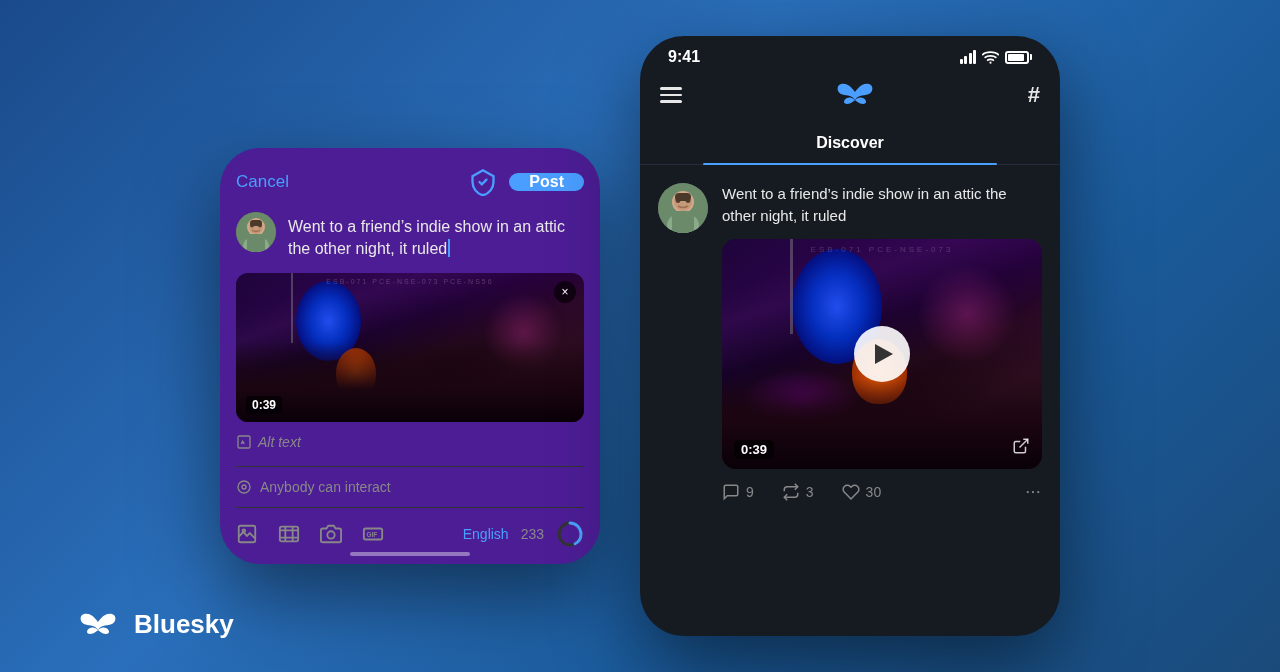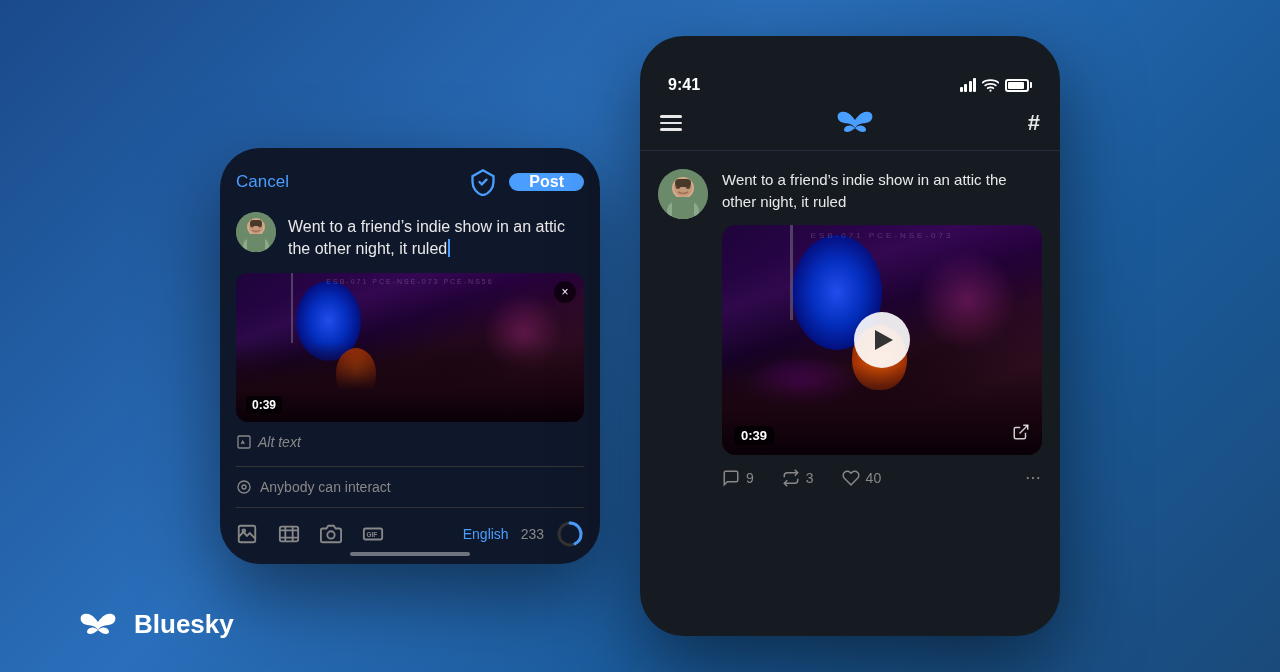--- a/index.html
+++ b/index.html
@@ -19,21 +19,21 @@
       display: flex;
       gap: 40px;
       align-items: center;
       padding: 20px;
     }
 
     
     .phone-left {
       width: 380px;
       height: 416px;
-      background: #0f172a;
+      background: #4c1d95;
       border-radius: 40px;
       overflow: hidden;
       box-shadow: 0 30px 80px rgba(0,0,0,0.5);
       position: relative;
       display: flex;
       flex-direction: column;
       margin-top: 40px;
     }
 
     .phone-left-inner {
@@ -282,21 +282,20 @@
       display: flex;
       flex-direction: column;
     }
 
     .status-bar {
       display: flex;
       align-items: center;
       justify-content: space-between;
       padding: 12px 28px 6px;
       color: white;
-      margin-top: 28px;
     }
 
     .status-time {
       font-size: 16px;
       font-weight: 600;
     }
 
     .status-icons {
       display: flex;
       align-items: center;
@@ -765,20 +764,21 @@
 
       <svg width="36" height="30" viewBox="0 0 36 30" class="butterfly-logo">
         <path d="M18 12C18 12 12 2 4 4C-1 5.5 0 12 4 14C8 16 14 14 18 20C22 14 28 16 32 14C36 12 37 5.5 32 4C24 2 18 12 18 12Z" fill="#4a9eff"></path>
         <path d="M18 20C18 20 14 24 10 24C6 24 6 20 10 18C14 16 18 20 18 20Z" fill="#4a9eff"></path>
         <path d="M18 20C18 20 22 24 26 24C30 24 30 20 26 18C22 16 18 20 18 20Z" fill="#4a9eff"></path>
       </svg>
       <span class="hashtag-icon">#</span>
     </div>
 
     <div class="tabs-row">
+      <div class="tab-item active">Discover</div>
     </div>
 
     <div class="tweet-card">
       <div class="avatar-medium">
         <svg viewBox="0 0 50 50" class="face-svg">
           <rect width="50" height="50" fill="#6a8a6a"></rect>
           <circle cx="25" cy="19" r="11" fill="#d4a88a"></circle>
           <ellipse cx="25" cy="42" rx="16" ry="12" fill="#8aaa8a"></ellipse>
           <circle cx="25" cy="19" r="9" fill="#c49a7a"></circle>
           <ellipse cx="20" cy="17" rx="2.5" ry="3" fill="#5a4030"></ellipse>
@@ -829,21 +829,21 @@
               <path d="M3 11V9a4 4 0 014-4h14"></path>
               <polyline points="7 23 3 19 7 15"></polyline>
               <path d="M21 13v2a4 4 0 01-4 4H3"></path>
             </svg>
             <span>3</span>
           </div>
           <div class="action-item">
             <svg width="18" height="18" viewBox="0 0 24 24" fill="none" stroke="#888" stroke-width="2">
               <path d="M20.84 4.61a5.5 5.5 0 00-7.78 0L12 5.67l-1.06-1.06a5.5 5.5 0 00-7.78 7.78l1.06 1.06L12 21.23l7.78-7.78 1.06-1.06a5.5 5.5 0 000-7.78z"></path>
             </svg>
-            <span>40</span>
+            <span>30</span>
           </div>
           <div class="action-item more-btn">
             <svg width="18" height="18" viewBox="0 0 24 24" fill="none">
               <circle cx="5" cy="12" r="1.5" fill="#888"></circle>
               <circle cx="12" cy="12" r="1.5" fill="#888"></circle>
               <circle cx="19" cy="12" r="1.5" fill="#888"></circle>
             </svg>
           </div>
         </div>
       </div>

